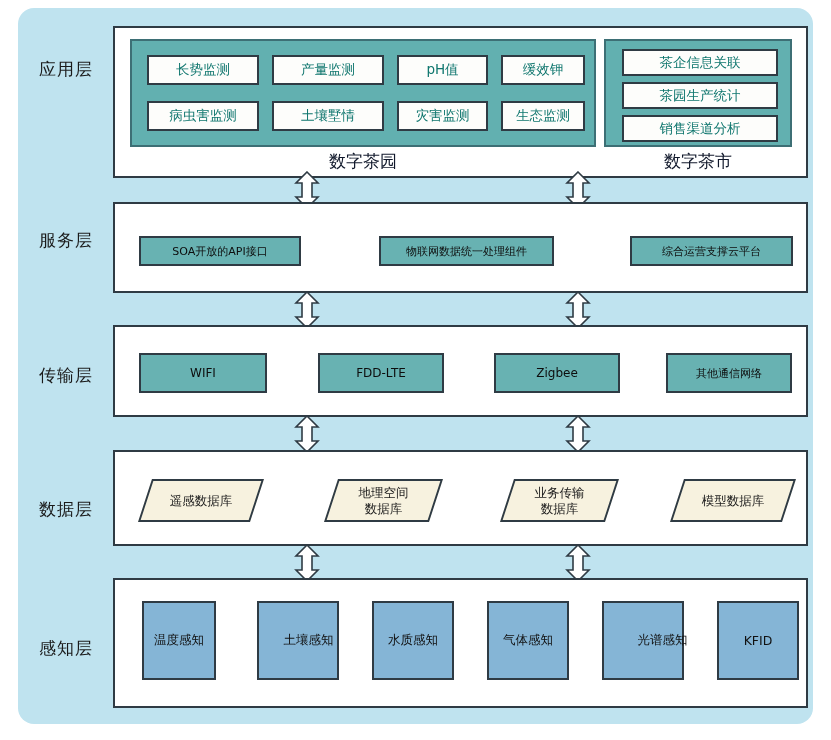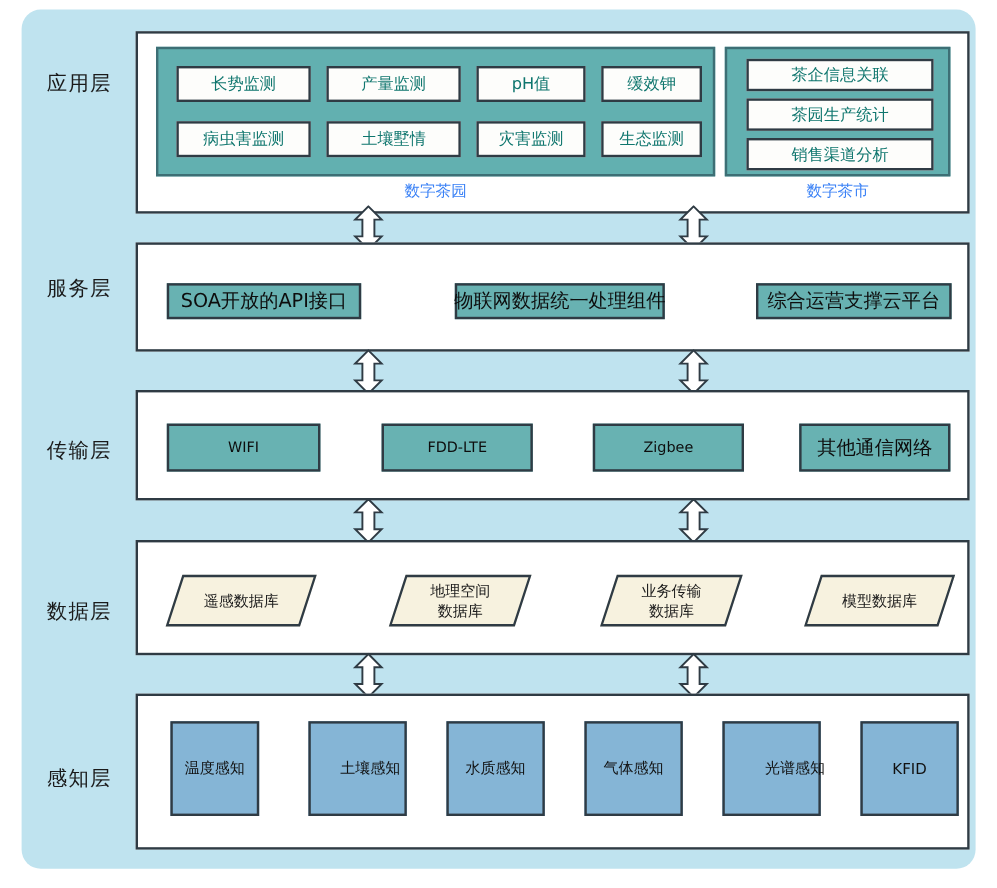--- a/index.html
+++ b/index.html
@@ -55,22 +55,22 @@
   
   .subgroup {
     position: absolute;
     background: #62b0b0;
     border: 2px solid #3d6f75;
     box-sizing: border-box;
   }
   .subgroup-caption {
     position: absolute;
     text-align: center;
-    font-size: 13px;
-    color: #3b82f6;
+    font-size: 17px;
+    color: #0f172a;
     font-family: "DejaVu Sans", "Liberation Sans", sans-serif;
   }
 
   
   .chip-white {
     position: absolute;
     background: #fdfdfb;
     border: 2px solid #2f3b44;
     box-sizing: border-box;
     display: flex;
@@ -89,21 +89,21 @@
     border: 2px solid #2f3b44;
     box-sizing: border-box;
     display: flex;
     align-items: center;
     justify-content: center;
     font-size: 12px;
     color: #0d0d0d;
     font-family: "DejaVu Sans", "Liberation Sans", sans-serif;
     white-space: nowrap;
   }
-  .chip-teal.cjk { font-size: 16px; }
+  .chip-teal.cjk { font-size: 11px; }
 
   
   .chip-db {
     position: absolute;
     background: #f7f2df;
     border: 2px solid #2f3b44;
     box-sizing: border-box;
     transform: skewX(-18deg);
   }
   .chip-db-text {

